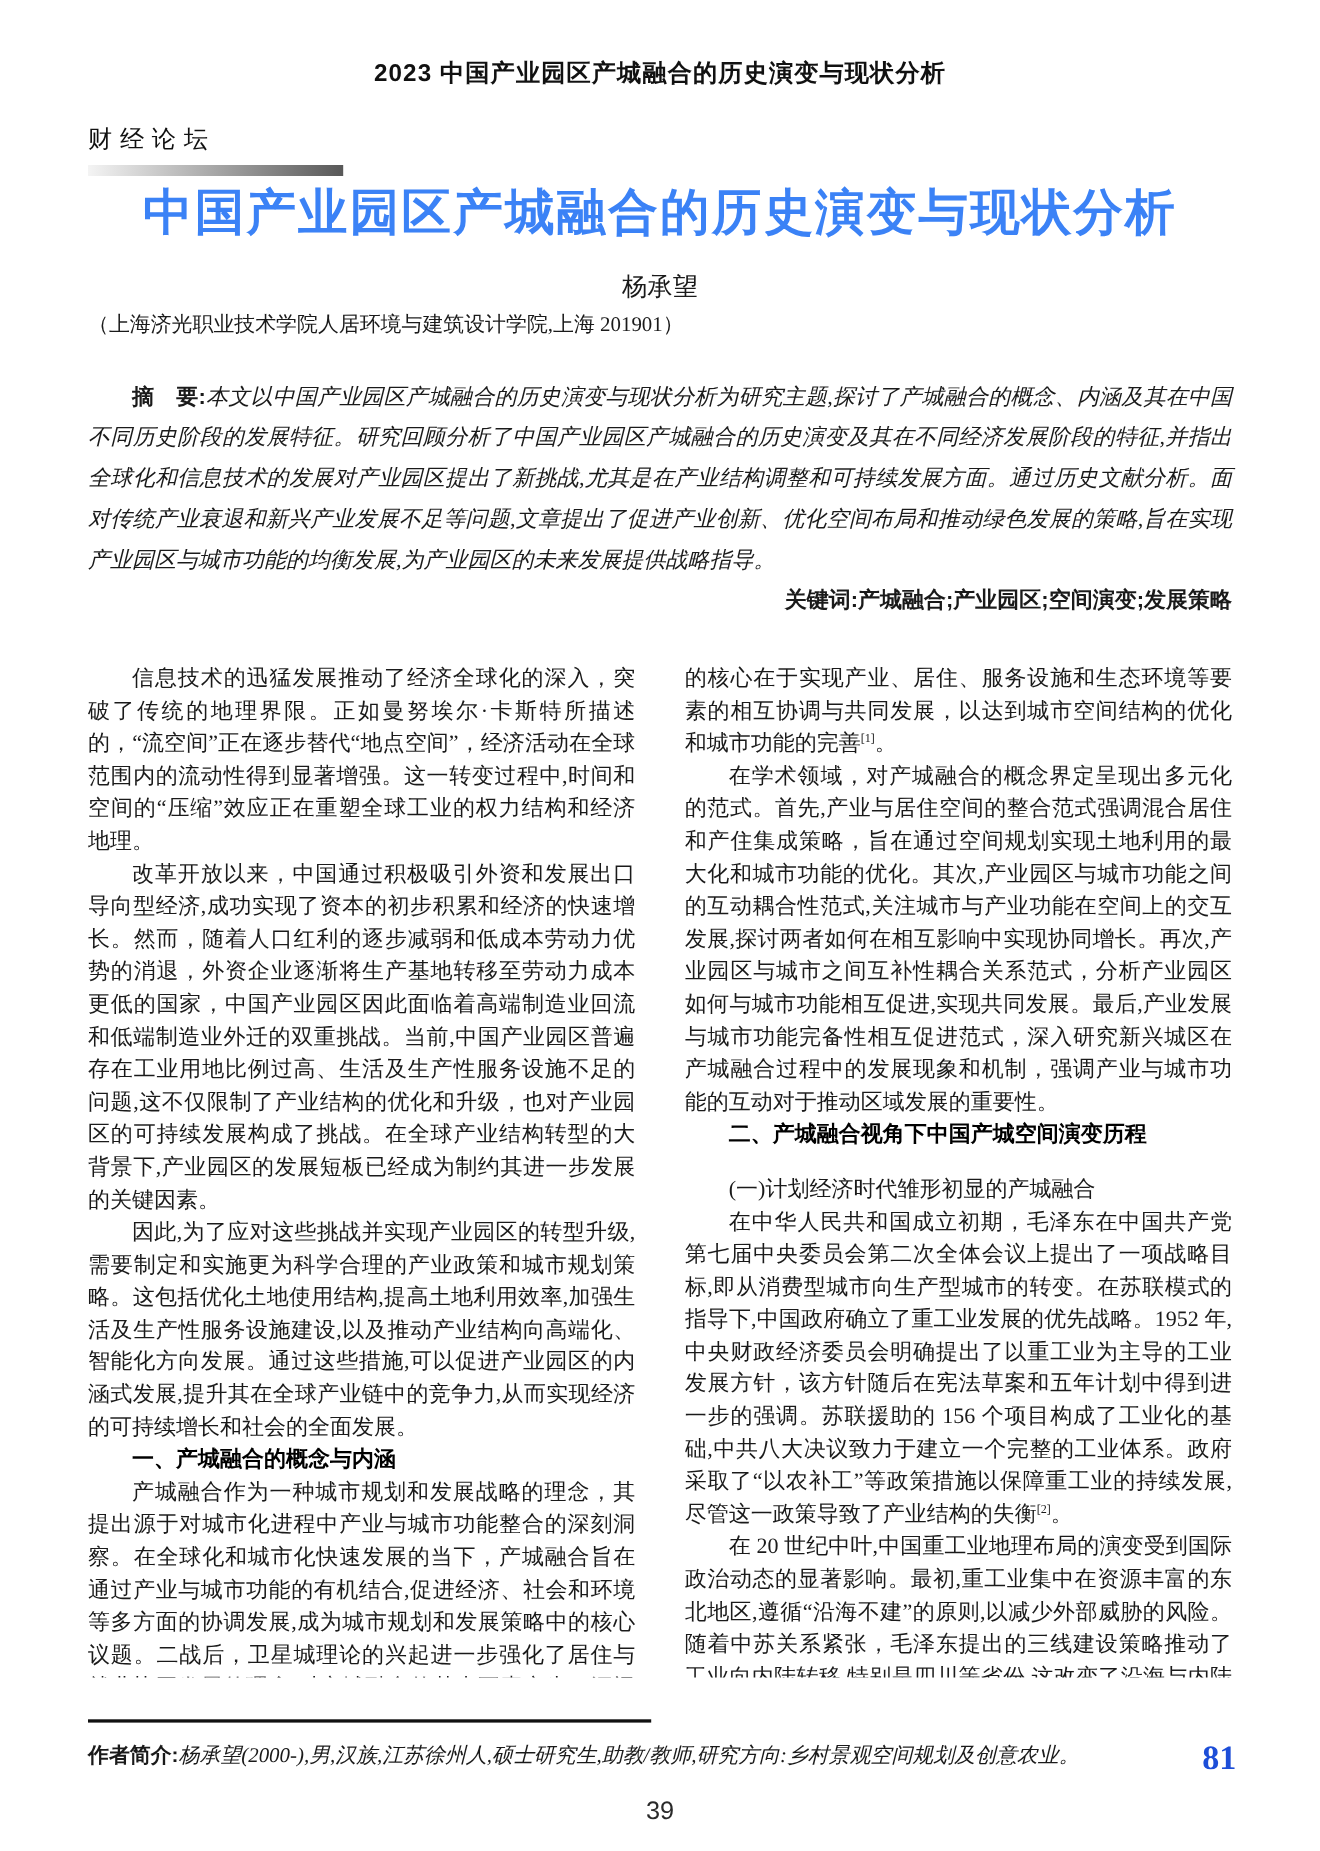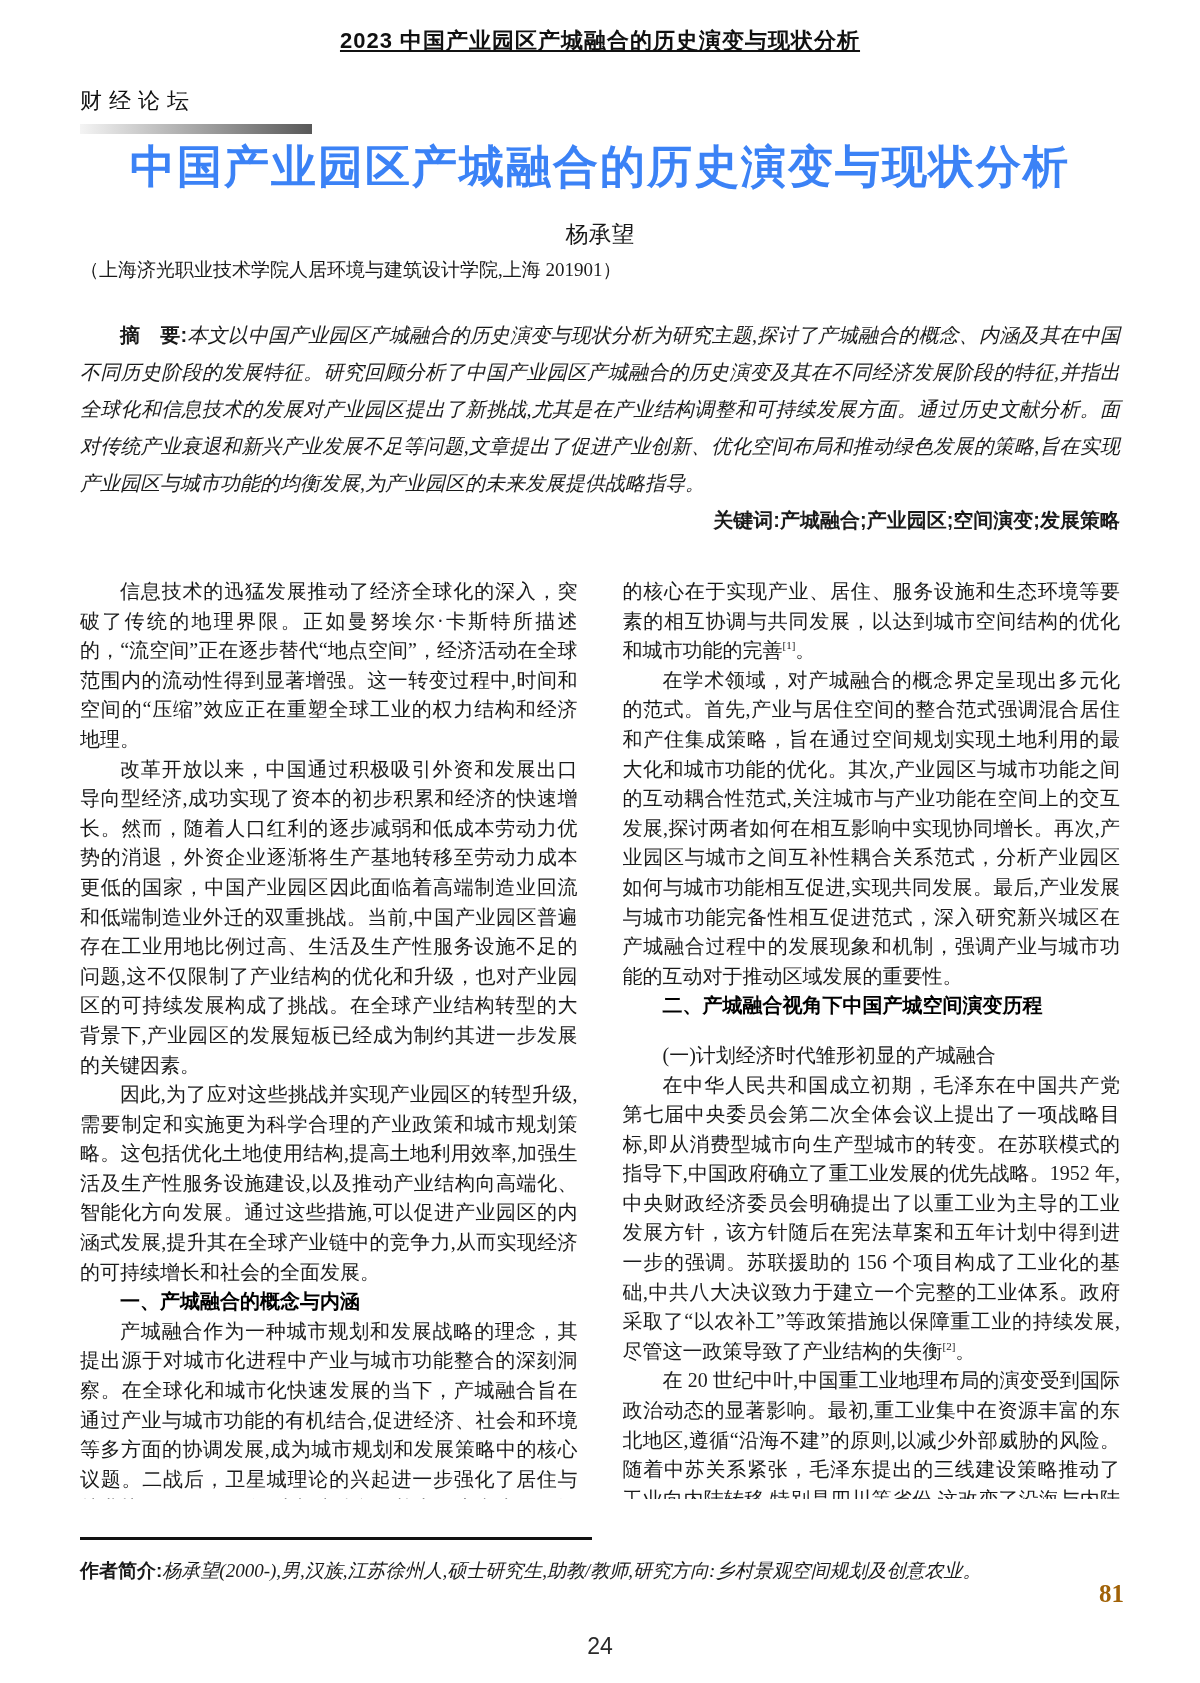--- a/index.html
+++ b/index.html
@@ -4,23 +4,23 @@
 <style>
   html, body { margin: 0; padding: 0; background: #ffffff; }
   body {
     width: 1200px; height: 1683px; position: relative; overflow: hidden;
     font-family: "Liberation Serif", "DejaVu Serif", serif;
     color: #1a1a1a;
   }
   .page { width: 1200px; height: 1683px; position: relative; box-sizing: border-box; padding: 0 80px; }
 
   .running-head {
-    padding-top: 26px; text-align: center;
+    padding-top: 52px; text-align: center;
     font-family: "Liberation Sans", "DejaVu Sans", sans-serif;
-    font-weight: 600; font-size: 22px; letter-spacing: 1px; color: #111; text-decoration: underline;
+    font-weight: 600; font-size: 22px; letter-spacing: 1px; color: #111;
   }
 
   .journal-area { margin-top: 32px; display: flex; flex-direction: column; align-items: flex-start; }
   .journal-label { font-size: 22px; letter-spacing: 7px; color: #111; line-height: 26px; }
   .gradient-bar { margin-top: 10px; width: 232px; height: 10px; }
 
   .title {
     margin: 4px 0 0 0; text-align: center;
     font-size: 45px; font-weight: 700; letter-spacing: 2px; line-height: 58px; color: #3b82f6;
   }
@@ -57,21 +57,21 @@
   .col p.sub { text-indent: 2em; text-align: left; margin-top: 20px; }
   .col p.body { text-indent: 2em; }
   .col p.body-noindent { text-indent: 0; }
   sup { font-size: 11px; line-height: 0; vertical-align: super; }
 
   .footnote-rule { margin-top: 38px; width: 512px; border-top: 3px solid #111; }
   .bio { margin: 16px 0 16px 0; font-size: 19px; line-height: 30px; white-space: nowrap; font-style: italic; }
 
   .page-number {
     position: absolute; right: 76px; top: 1580px;
-    font-size: 25px; font-weight: 700; color: #a16207;
+    font-size: 31px; font-weight: 700; color: #1d4ed8;
   }
   .bottom-number {
     position: absolute; left: 0; right: 0; top: 1633px; text-align: center;
     font-family: "Liberation Sans", "DejaVu Sans", sans-serif;
     font-size: 23px; color: #2a2a2a;
   }
 </style>
 </head>
 <body style="color: rgb(26, 26, 26);">
 
@@ -109,15 +109,15 @@
         <p class="body">在中华人民共和国成立初期，毛泽东在中国共产党第七届中央委员会第二次全体会议上提出了一项战略目标,即从消费型城市向生产型城市的转变。在苏联模式的指导下,中国政府确立了重工业发展的优先战略。1952 年,中央财政经济委员会明确提出了以重工业为主导的工业发展方针，该方针随后在宪法草案和五年计划中得到进一步的强调。苏联援助的 156 个项目构成了工业化的基础,中共八大决议致力于建立一个完整的工业体系。政府采取了“以农补工”等政策措施以保障重工业的持续发展,尽管这一政策导致了产业结构的失衡<sup>[2]</sup>。</p>
         <p class="body">在 20 世纪中叶,中国重工业地理布局的演变受到国际政治动态的显著影响。最初,重工业集中在资源丰富的东北地区,遵循“沿海不建”的原则,以减少外部威胁的风险。随着中苏关系紧张，毛泽东提出的三线建设策略推动了工业向内陆转移,特别是四川等省份,这改变了沿海与内陆的工</p>
       </div>
   </div>
 
   <div class="footnote-rule"></div>
 
   <p class="bio"><span class="lab">作者简介:</span><span>杨承望(2000-),男,汉族,江苏徐州人,硕士研究生,助教/教师,研究方向:乡村景观空间规划及创意农业。</span></p>
 
   <div class="page-number">81</div>
-  <div class="bottom-number">24</div>
+  <div class="bottom-number">39</div>
 
 </div>
 
 </body></html>

